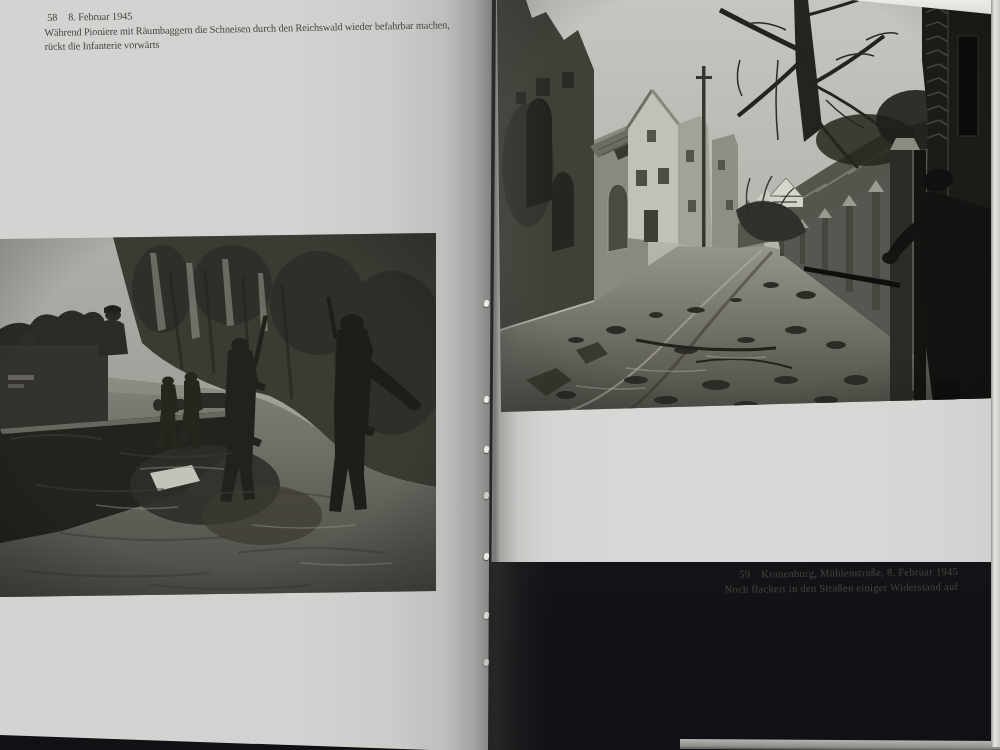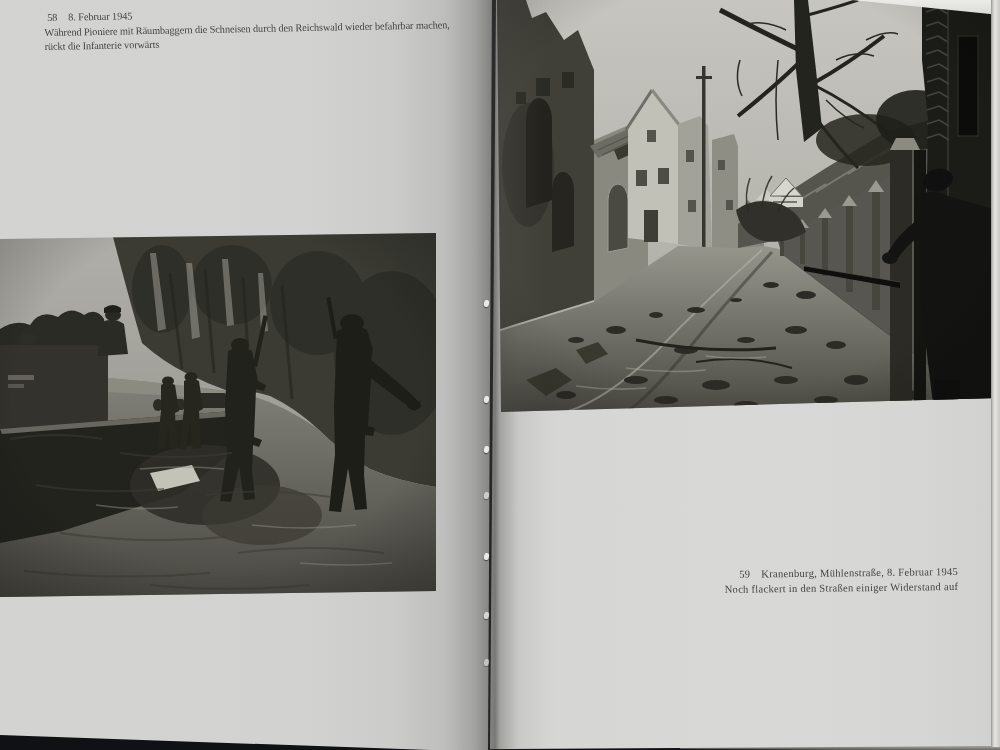--- a/index.html
+++ b/index.html
@@ -6,21 +6,21 @@
   .canvas{position:relative;width:1000px;height:750px;overflow:hidden;
           font-family:"Liberation Serif","DejaVu Serif",serif;}
   .bg{position:absolute;inset:0;background:linear-gradient(180deg,#1c1d21 0%,#141518 60%,#101114 100%);z-index:0;}
   .under-edge{position:absolute;left:680px;top:740px;width:320px;height:10px;
           background:linear-gradient(180deg,#b5b4b0 0%,#8f8e8a 70%,#55544f 100%);
           transform:rotate(.35deg);z-index:1;}
   .page{position:absolute;top:0;z-index:2;}
   .page-left{left:0;width:492px;height:752px;
           background:linear-gradient(90deg,#d3d4d2 0%,#d2d3d1 62%,#cbccca 80%,#bcbdbb 92%,#a7a8a6 100%);
           clip-path:polygon(0 0,492px 0,488px 752px,0 735px);}
-  .page-right{left:486px;width:514px;height:750px;
+  .page-right{left:486px;width:514px;height:562px;
           background:linear-gradient(90deg,#9e9f9d 0%,#b9bab7 2%,#cfd0cd 6%,#d6d7d4 14%,#d8d9d6 55%,#d6d7d4 85%,#d0d1ce 100%);
           clip-path:polygon(10px 0,514px 0,514px 746px,4px 749px);}
   .photo{position:absolute;overflow:hidden;z-index:3;}
   .photo svg{display:block;width:100%;height:100%;}
   .photo-left{left:0;top:233px;width:436px;height:364px;
           clip-path:polygon(0 6px,436px 0,436px 358px,0 364px);}
   .photo-right{left:0;top:0;width:510px;height:412px;
           clip-path:polygon(11px 0,510px 0,510px 398px,15px 412px);}
   .page-curl{position:absolute;left:366px;top:0;width:148px;height:15px;z-index:4;
           background:linear-gradient(180deg,#ecebe7,#d9dad6);

